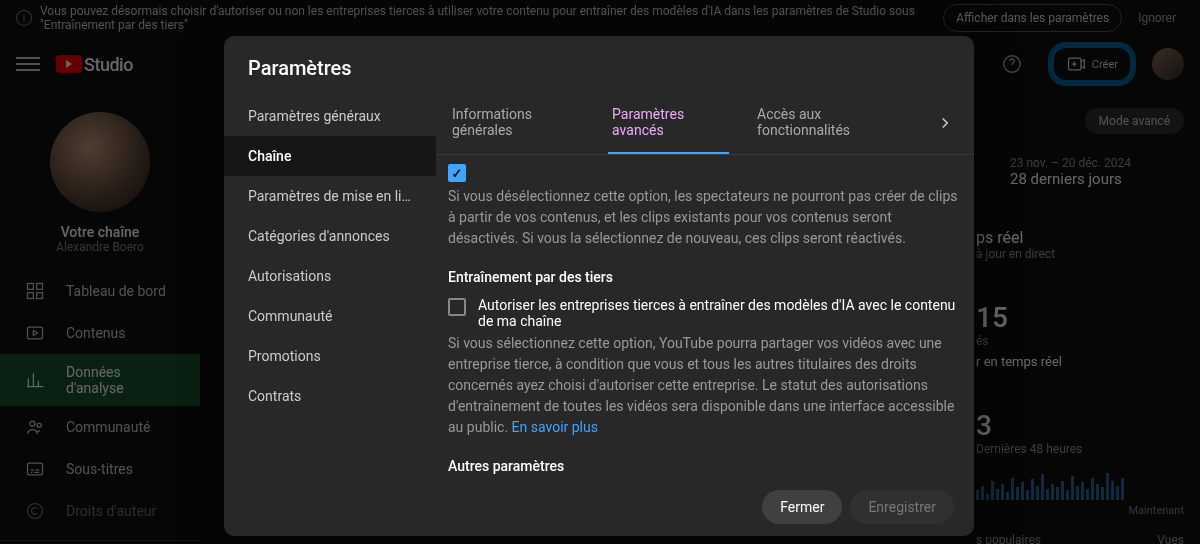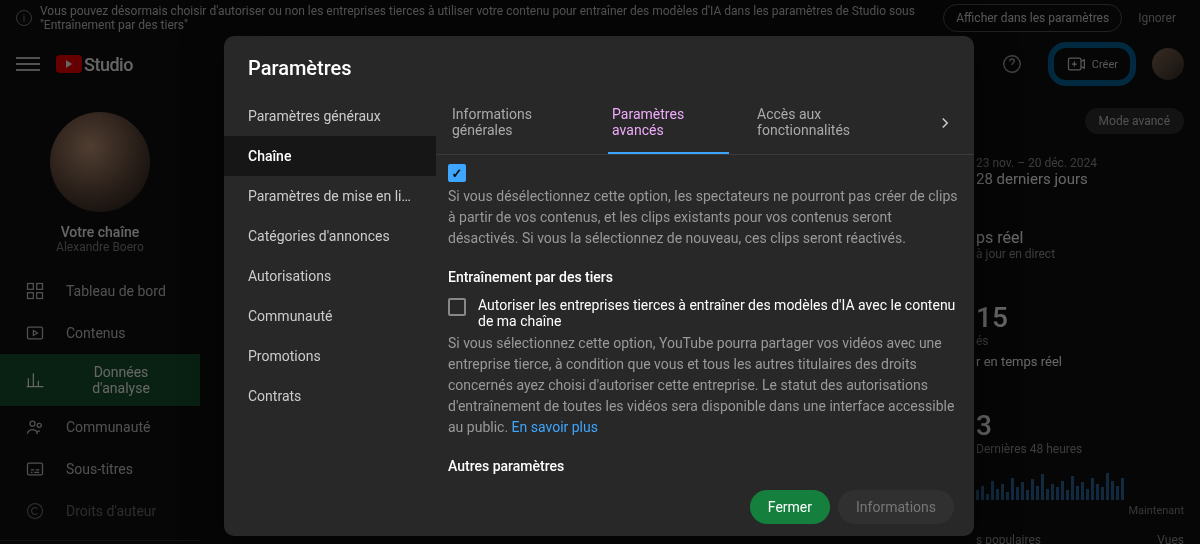--- a/index.html
+++ b/index.html
@@ -24,29 +24,29 @@
   .h-btn { width:40px;height:40px;display:flex;align-items:center;justify-content:center;cursor:pointer;color:#aaa;}
   .create-btn { display:flex;align-items:center;gap:6px;padding:6px 12px;border:6px solid #0369a1;border-radius:18px;font-size:11px;color:#ddd;cursor:pointer;}
   .avatar { width:32px;height:32px;border-radius:50%;background:linear-gradient(135deg,#8a6d5a,#3a3028);cursor:pointer;}
   
   
   .sidebar { position:absolute; left:0; top:92px; width:200px; bottom:0; padding:12px 0;}
   .profile { text-align:center; padding: 8px 16px 16px;}
   .profile-av { width:100px;height:100px;border-radius:50%;margin:0 auto 12px;background:radial-gradient(circle at 40% 35%, #c89a7a 0%, #5a4438 60%, #1a1410 100%);}
   .profile-name { font-size:14px;color:#fff;font-weight:500;}
   .profile-sub { font-size:12px;color:#888;}
-  .nav-item { display:flex;align-items:center;gap:20px;padding:10px 24px;font-size:14px;color:#ccc;cursor:pointer;text-align:center;}
+  .nav-item { display:flex;align-items:center;gap:20px;padding:10px 24px;font-size:14px;color:#ccc;cursor:pointer;}
   .nav-item.active { background:#14532d;color:#fff;}
   .nav-icon { width:22px;height:22px;display:flex;align-items:center;justify-content:center;flex-shrink:0;}
   .divider { height:1px;background:#303030;margin:8px 0;}
   
   
   .right-bg { position:absolute; left:960px; top:92px; right:0; bottom:0; padding:16px; font-size:13px;color:#999;}
   .mode-btn { float:right; padding:6px 14px;border:none;border-radius:16px;background:#303030;color:#ccc;font-size:12px;cursor:pointer;}
-  .dates { margin-top:48px; font-size:12px;}
+  .dates { margin-top:48px; font-size:12px;margin-left:34px;}
   .dates-big { font-size:15px; color:#fff; }
   .stat-block { margin-top:40px; }
   .stat-num { font-size:28px;color:#fff;font-weight:500;}
   .stat-lbl { font-size:12px;color:#999;}
   .link-blue { color:#ffffff; font-size:13px;}
   .sparkline { height:32px;display:flex;align-items:flex-end;gap:2px;margin-top:12px;}
   .sparkline span{width:3px;background:#3ea6ff;opacity:0.6;}
   .now-label{text-align:right;font-size:11px;color:#888;margin-top:4px;}
   
   
@@ -67,21 +67,21 @@
   .cbx{width:18px;height:18px;border:2px solid #888;border-radius:2px;flex-shrink:0;margin-top:1px;cursor:pointer;display:flex;align-items:center;justify-content:center;}
   .cbx.checked{background:#3ea6ff;border-color:#3ea6ff;}
   .cbx.checked::after{content:'✓';color:#111;font-size:13px;font-weight:bold;}
   .cbx-label{font-size:14px;color:#fff;}
   .help{font-size:14px;color:#999;line-height:1.5;margin:4px 0 16px 0;}
   .section-title{font-size:14px;color:#fff;font-weight:500;margin:20px 0 12px;}
   .link{color:#3ea6ff;cursor:pointer;}
   .panel-link{display:block;font-size:14px;color:#3ea6ff;margin:8px 0;cursor:pointer;}
   .modal-foot{display:flex;justify-content:flex-end;gap:8px;padding:12px 20px;}
   .foot-btn{padding:9px 18px;border-radius:18px;font-size:14px;cursor:pointer;border:none;}
-  .foot-btn.close{background:#15803d;color:#fff;}
+  .foot-btn.close{background:#404040;color:#fff;}
   .foot-btn.save{background:#303030;color:#777;}
   
   
   svg { display:block; }
 </style>
 </head>
 <body>
 
 <div class="banner">
   <span class="info-circle">i</span>
@@ -293,15 +293,15 @@
         </div>
 
         <div class="section-title">Autres paramètres</div>
         <span class="panel-link">Gérer votre compte YouTube</span>
         <span class="panel-link">Supprimer des contenus YouTube</span>
       </div>
     </div>
   </div>
   <div class="modal-foot">
     <button class="foot-btn close">Fermer</button>
-    <button class="foot-btn save">Informations</button>
+    <button class="foot-btn save">Enregistrer</button>
   </div>
 </div>
 
 </body></html>

